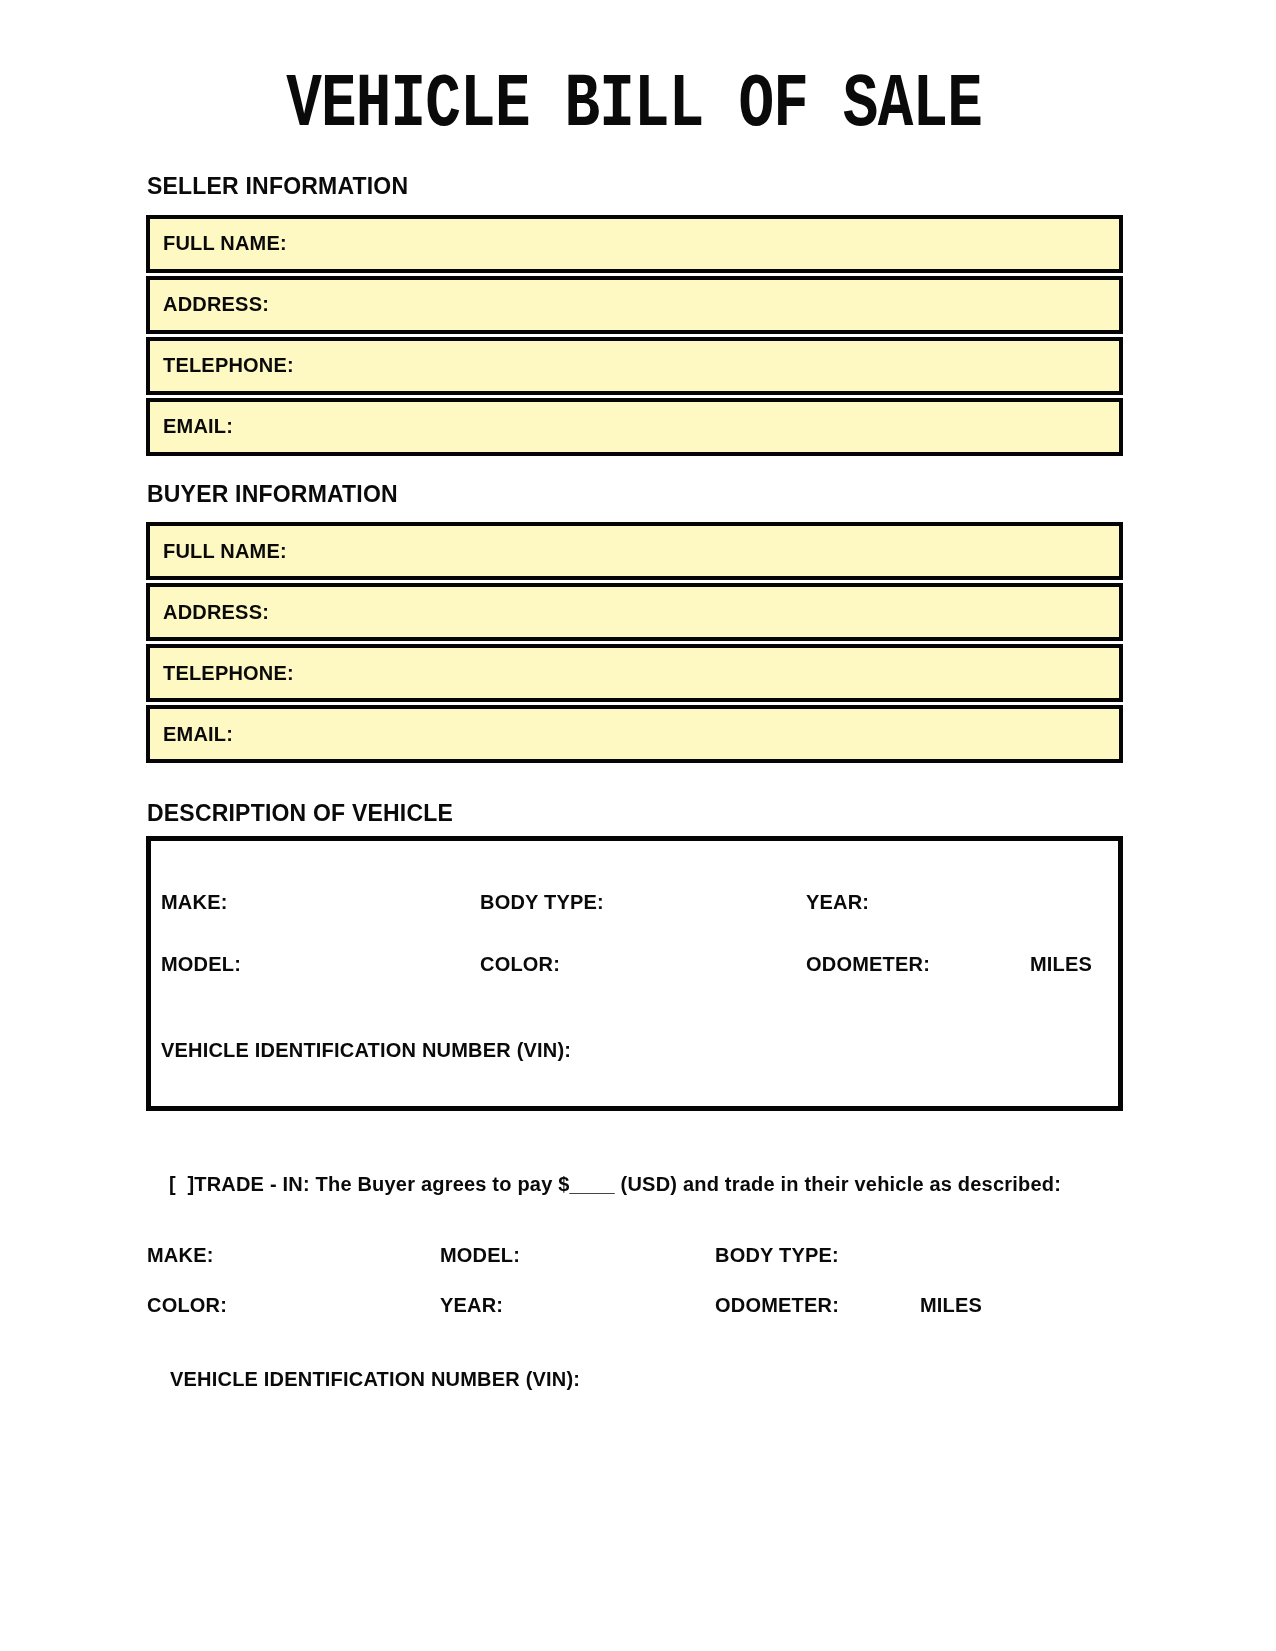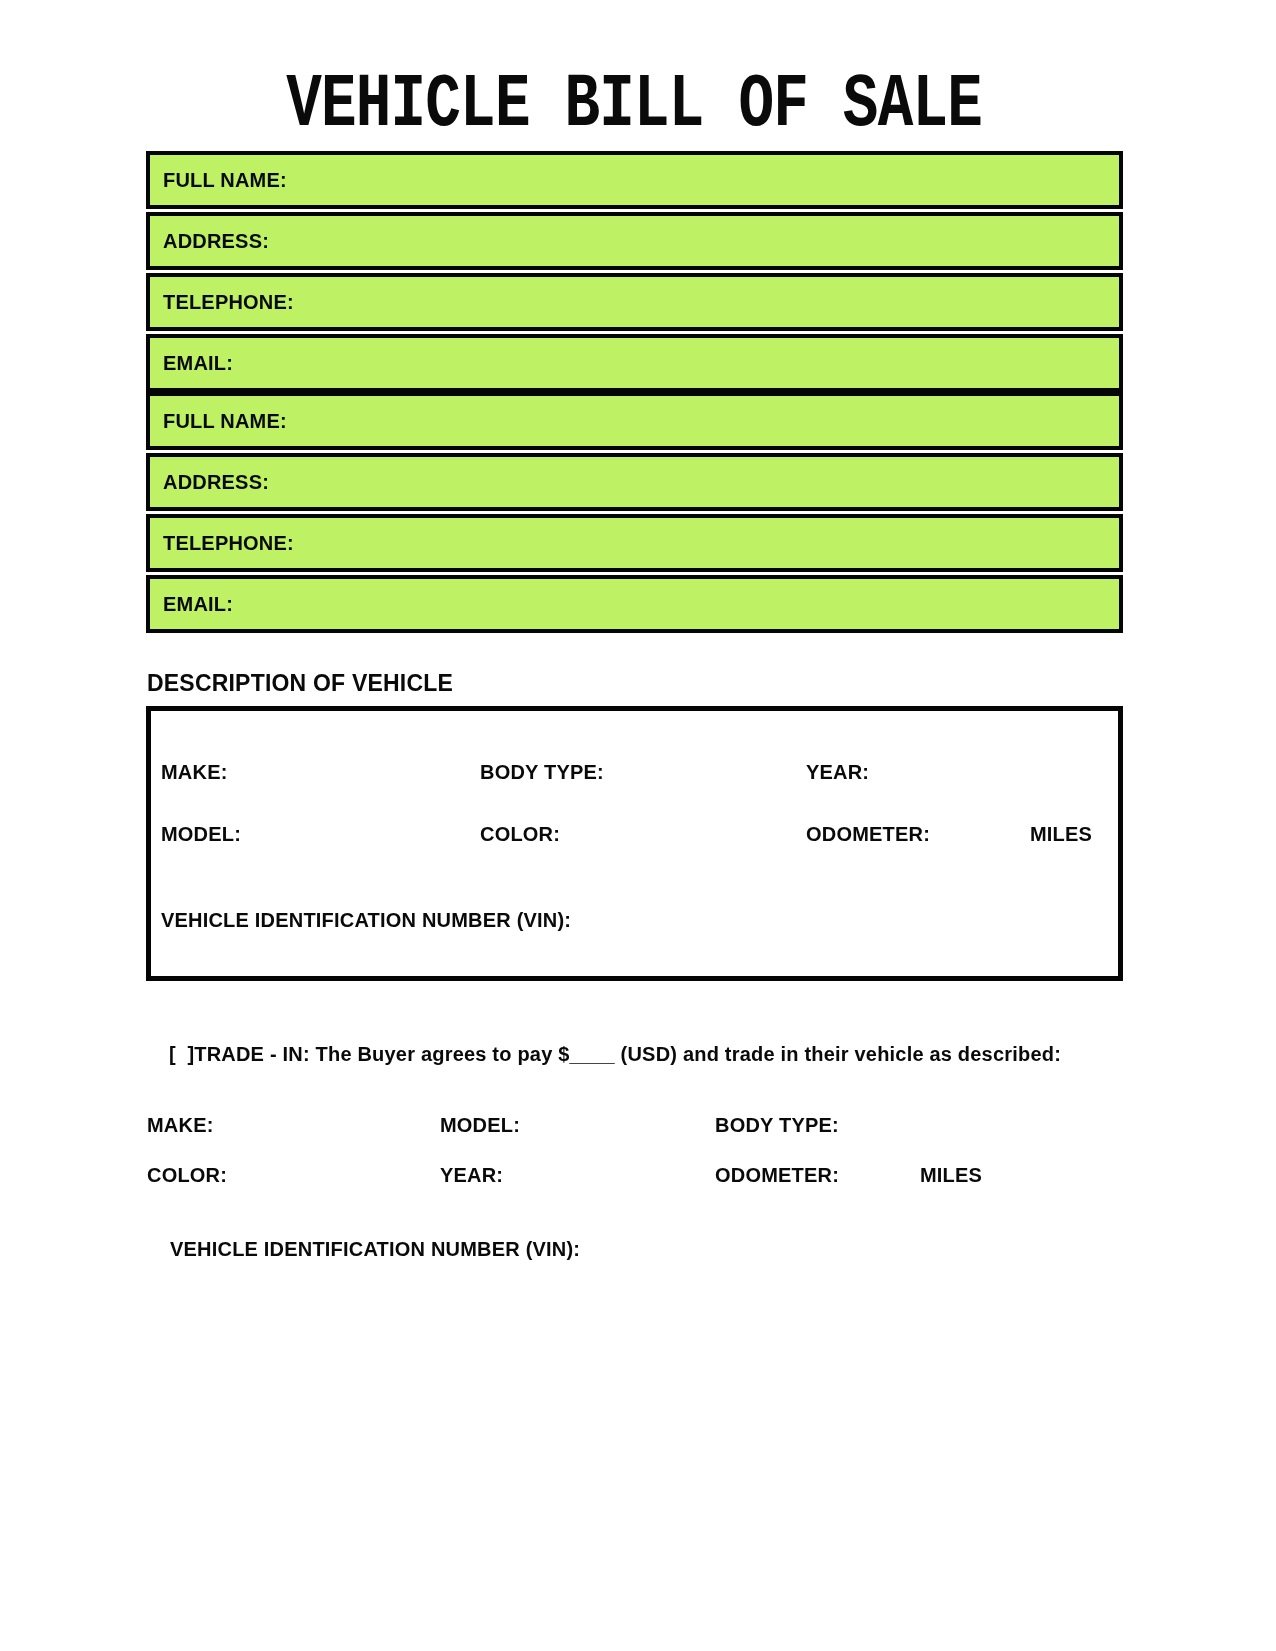--- a/index.html
+++ b/index.html
@@ -38,21 +38,21 @@
   }
   .mt-seller   { margin-top: 22px; }
   .mt-buyer    { margin-top: 25px; }
   .mt-vehicle  { margin-top: 37px; margin-bottom: 8px; }
   .mt-exchange { margin-top: 48px; }
 
   .info-box { width: 100%; }
   .field-row {
     height: 58px;
     border: 4px solid #050505;
-    background: #bef264;
+    background: #fef9c3;
     display: flex;
     align-items: center;
     padding-left: 13px;
     margin-bottom: 3px;
   }
   .field-row:last-child { margin-bottom: 0; }
 
   .field-label, .cell-label {
     font-size: 20px;
     letter-spacing: 0.2px;
@@ -86,35 +86,37 @@
 
   .checkbox { white-space: pre; }
 </style>
 </head>
 <body>
 
 <div class="content">
 
   <h1 class="doc-title"><span class="squeeze">VEHICLE BILL OF SALE</span></h1>
 
+  <div class="sec-heading mt-seller">SELLER INFORMATION</div>
   <div class="info-box">
     <div class="field-row">
       <span class="field-label">FULL NAME:</span>
     </div>
     <div class="field-row">
       <span class="field-label">ADDRESS:</span>
     </div>
     <div class="field-row">
       <span class="field-label">TELEPHONE:</span>
     </div>
     <div class="field-row">
       <span class="field-label">EMAIL:</span>
     </div>
   </div>
 
+  <div class="sec-heading mt-buyer">BUYER INFORMATION</div>
   <div class="info-box">
     <div class="field-row">
       <span class="field-label">FULL NAME:</span>
     </div>
     <div class="field-row">
       <span class="field-label">ADDRESS:</span>
     </div>
     <div class="field-row">
       <span class="field-label">TELEPHONE:</span>
     </div>

